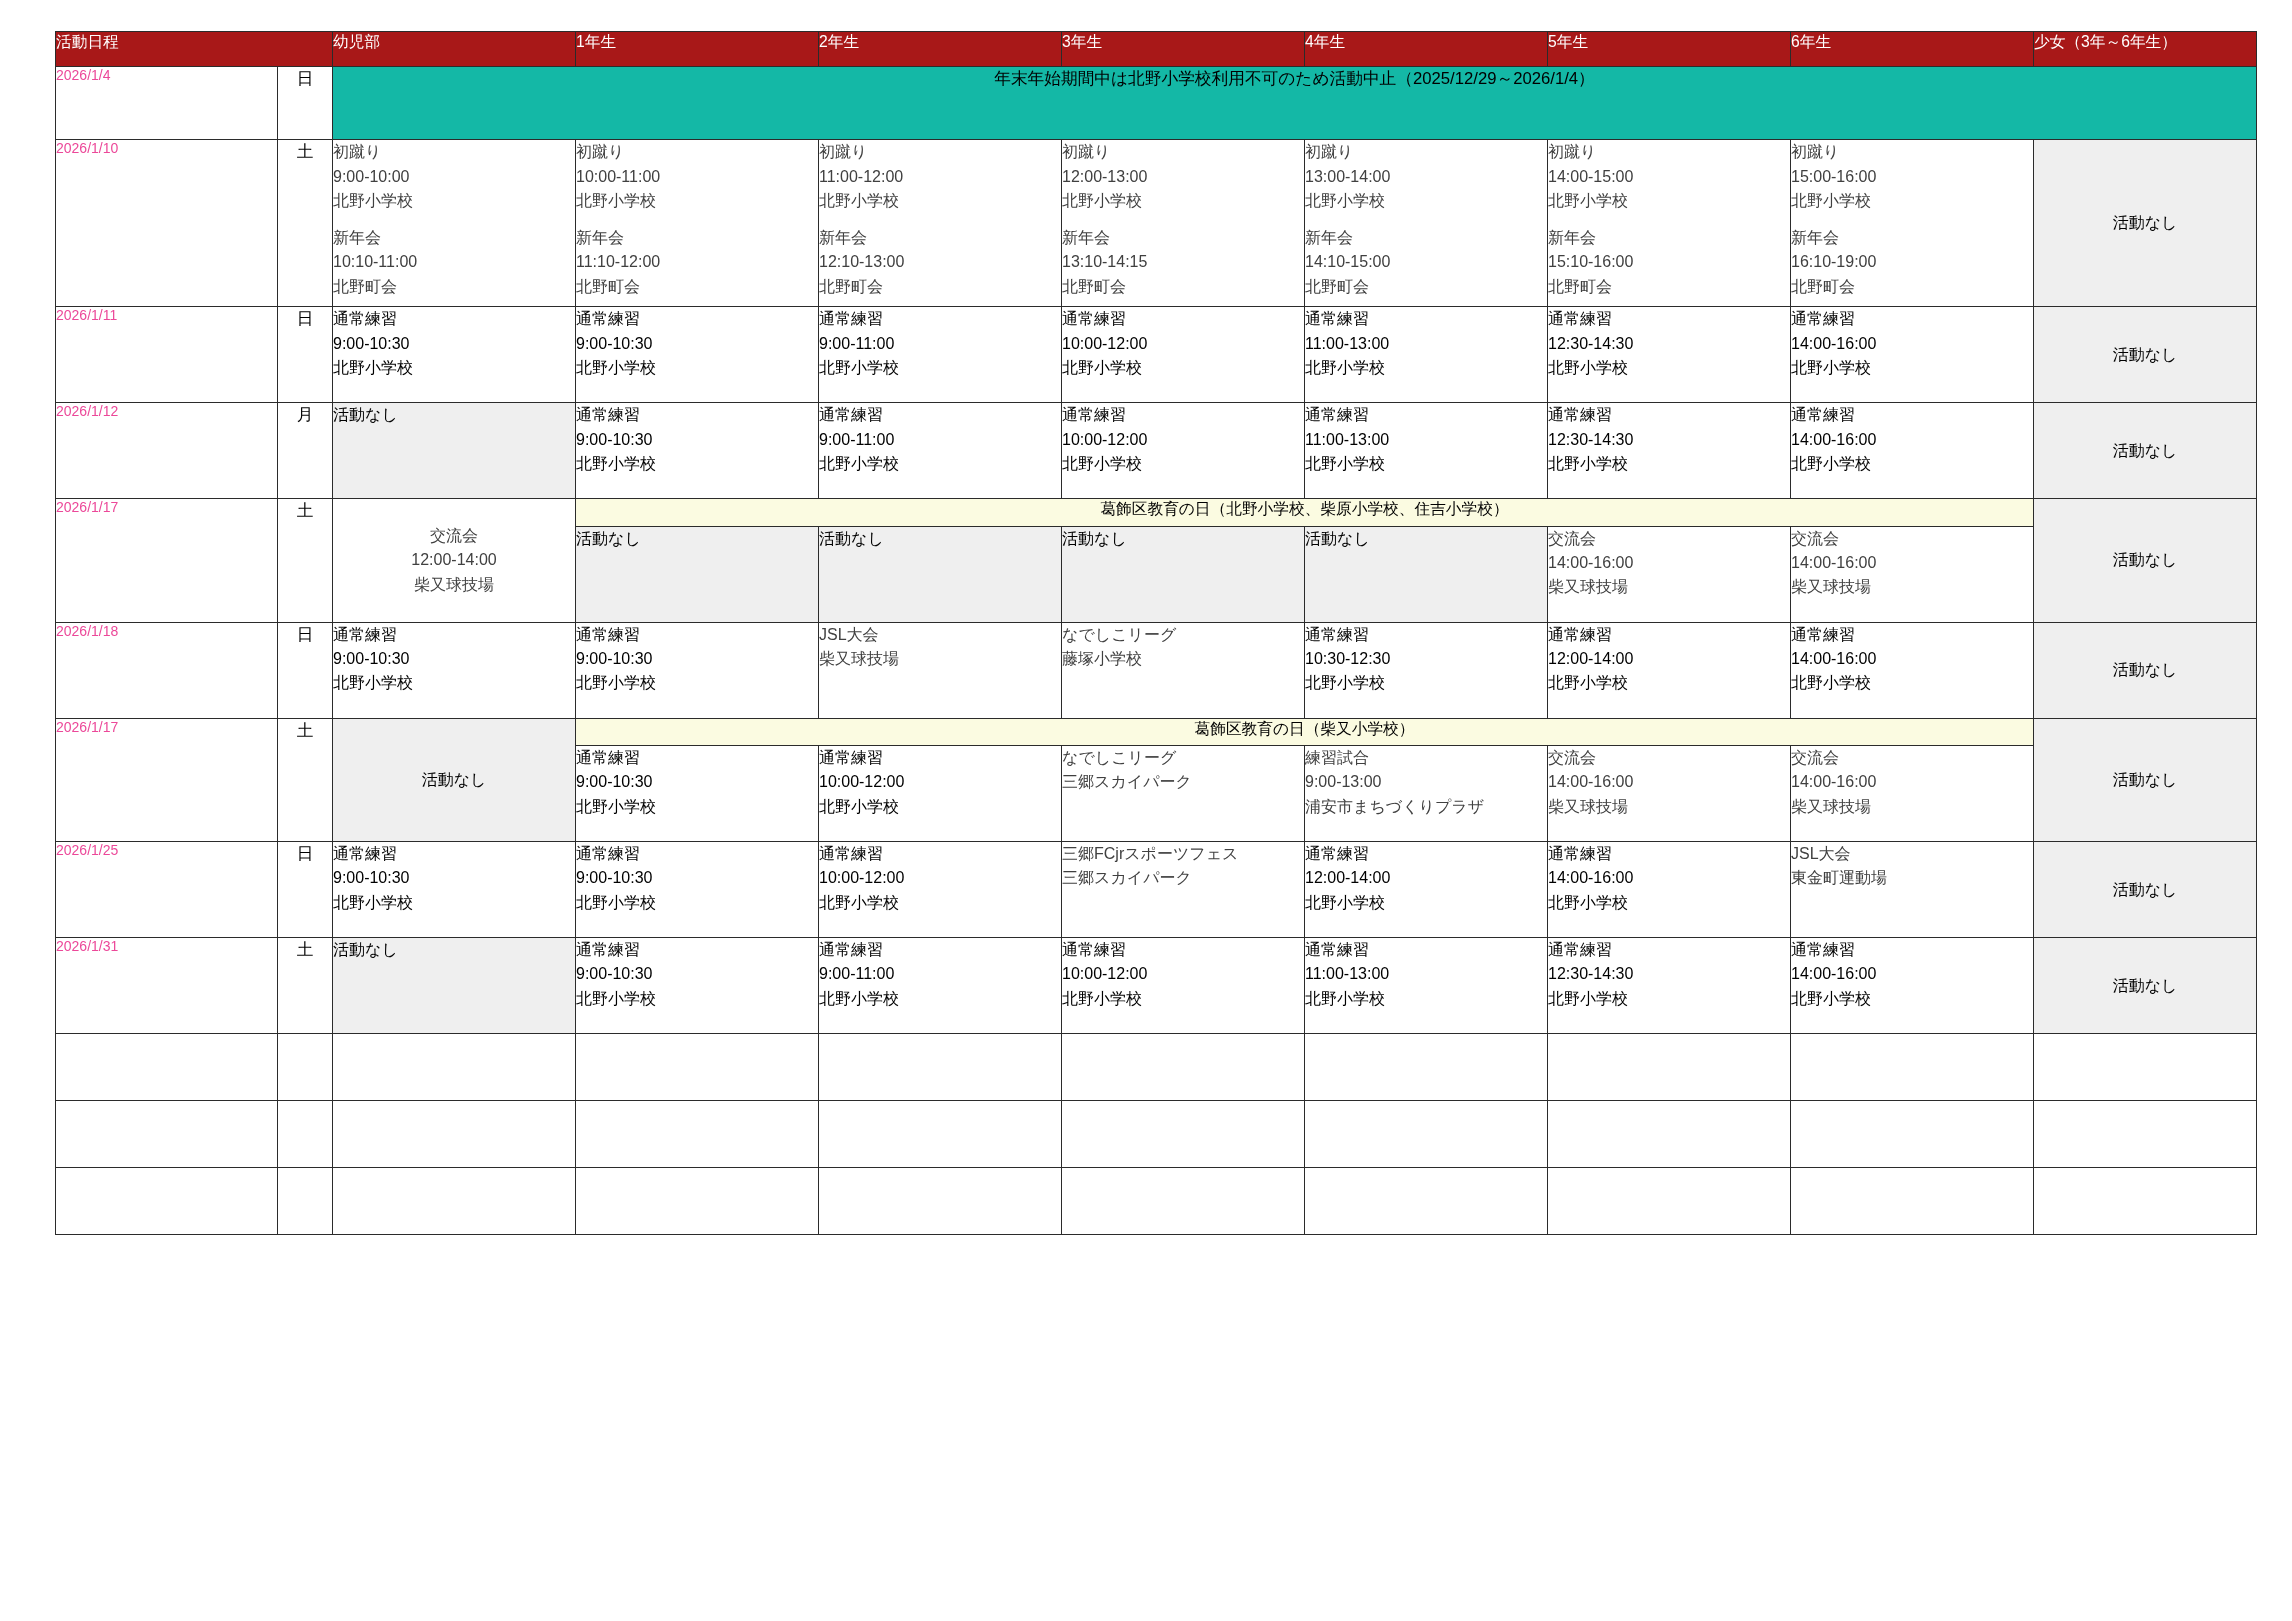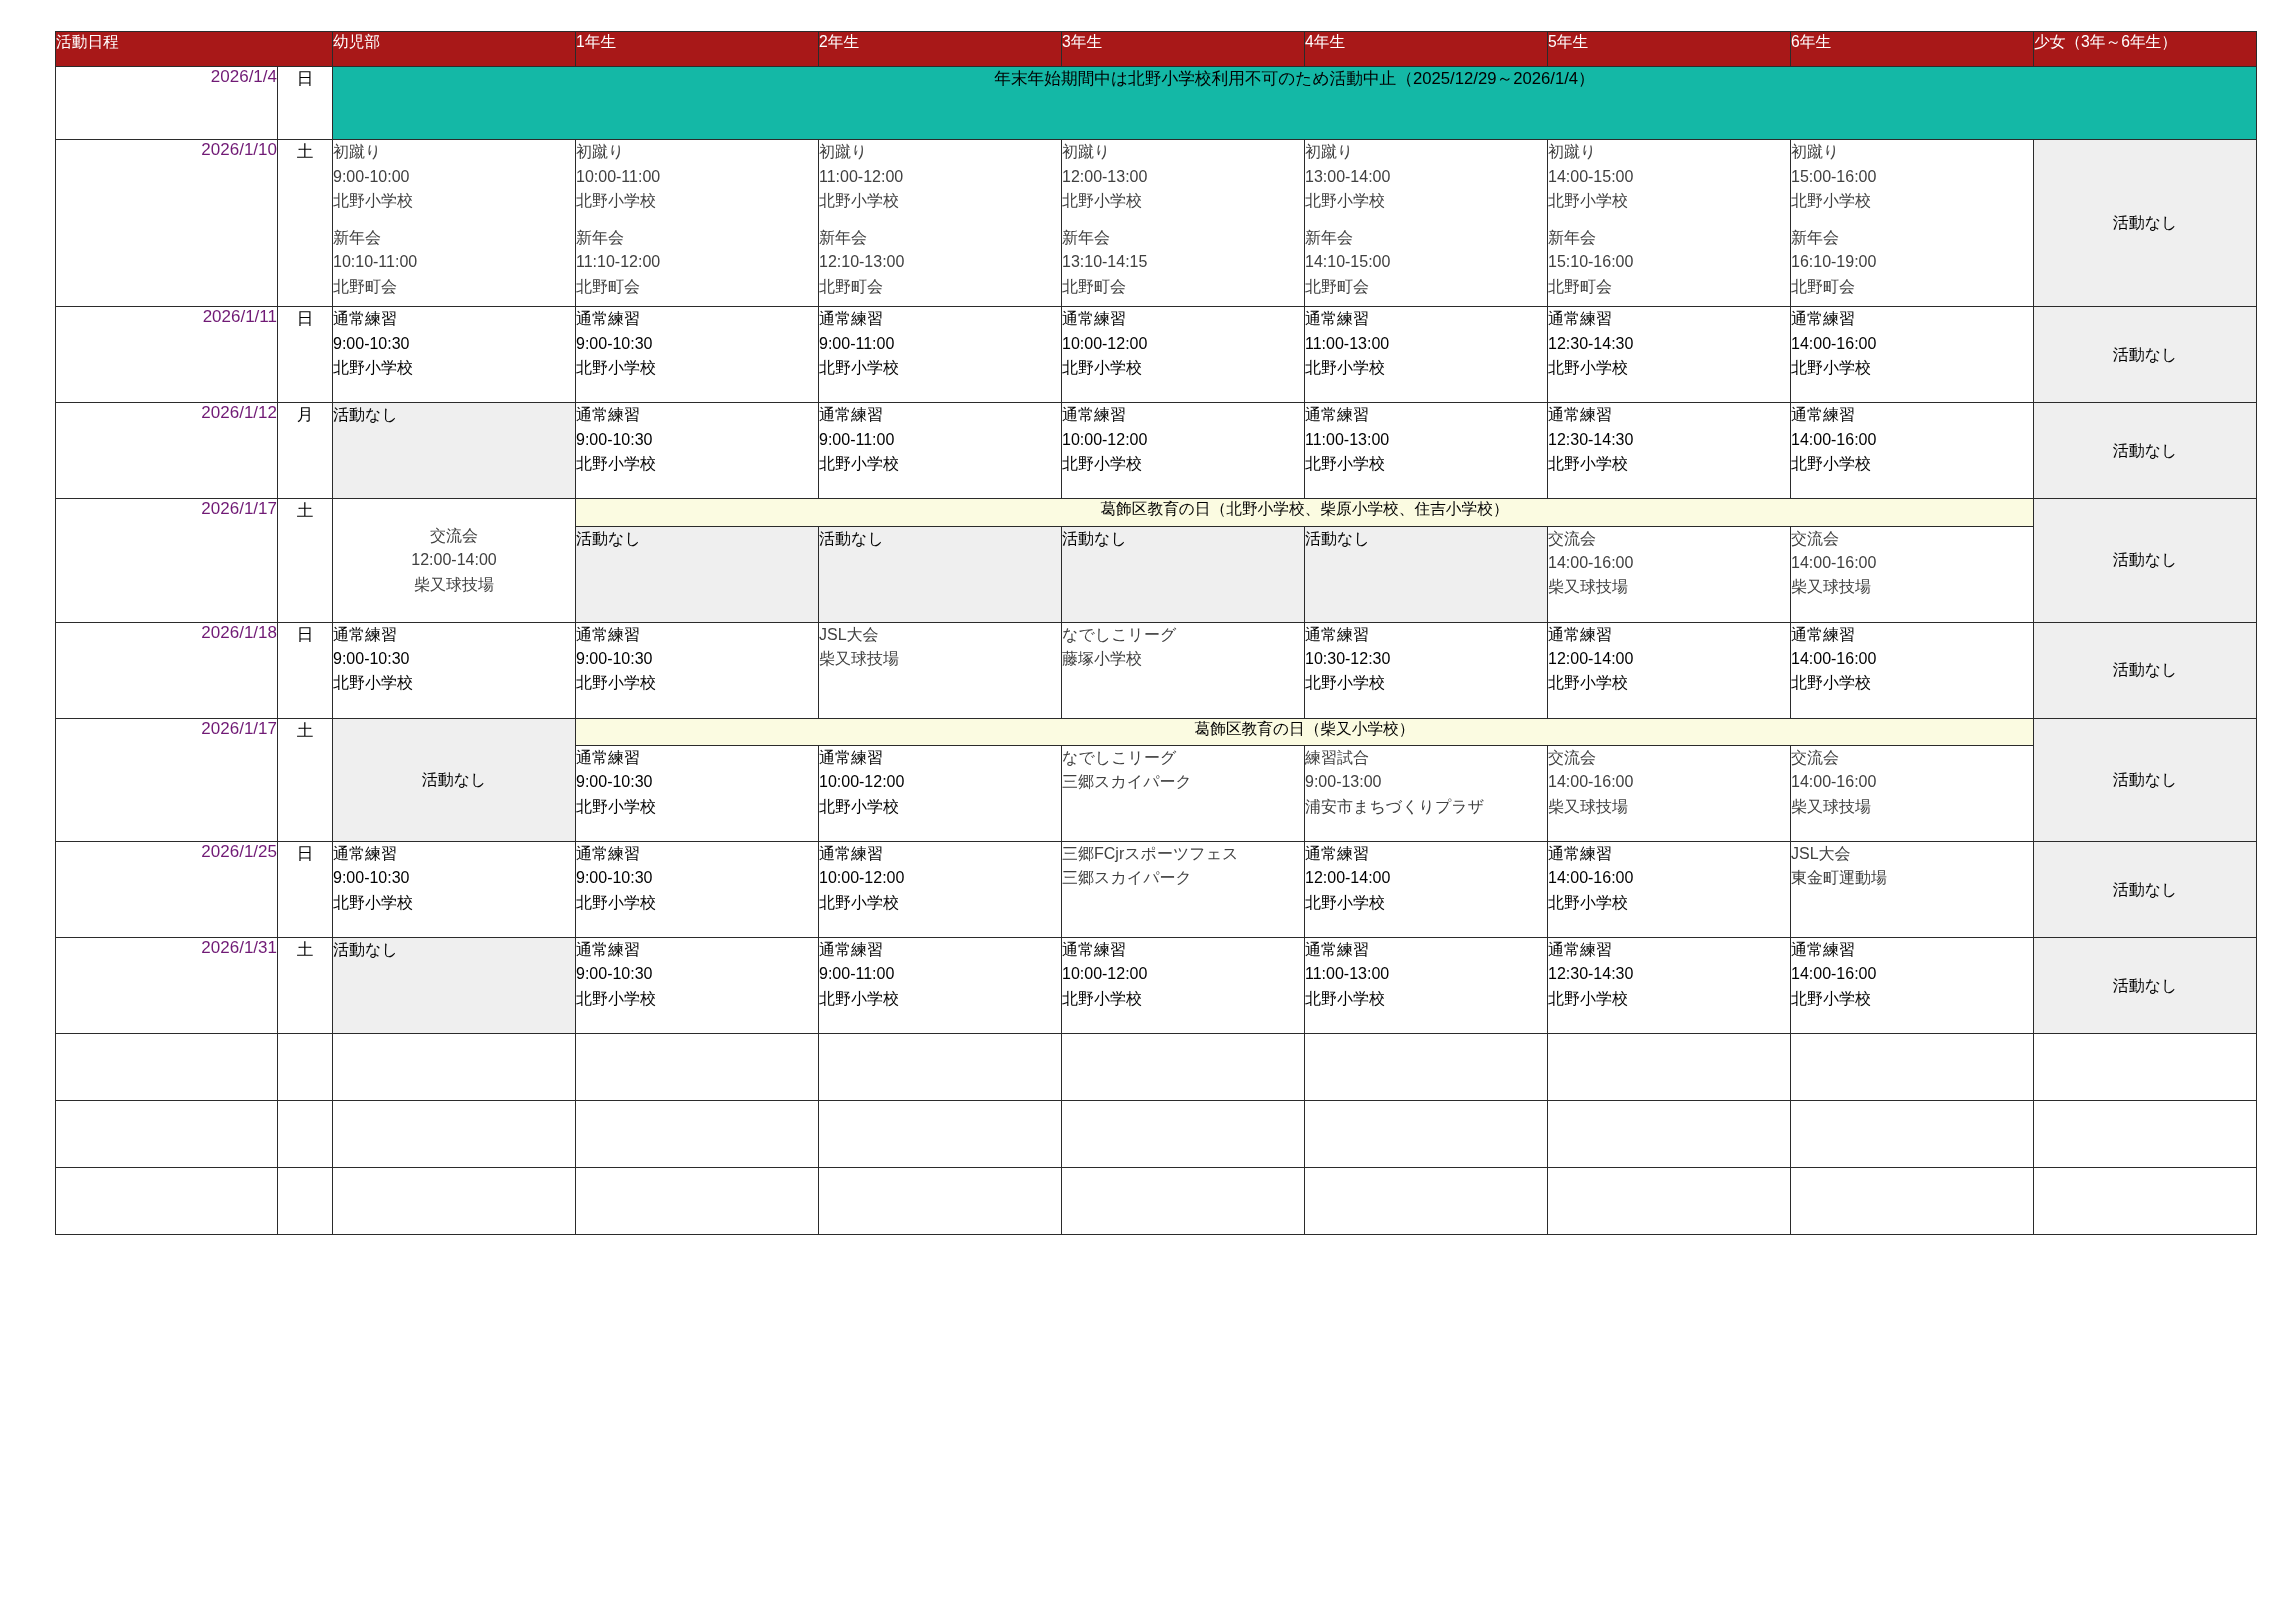--- a/index.html
+++ b/index.html
@@ -70,24 +70,24 @@
     border: 1px solid #2b2b2b;
   }
 
   
   col.c-date   { width: 222px; }
   col.c-dow    { width: 55px;  }
   col.c-grade  { width: 243px; }
   col.c-girls  { width: 223px; }
 
   td.date-cell {
-    text-align: right;
+    text-align: left;
     vertical-align: middle;
-    font-size: 17px;
-    color: #701a75;
+    font-size: 14px;
+    color: #ec4899;
     height: 73px;
   }
   td.dow-cell {
     text-align: center;
     vertical-align: middle;
     font-size: 16.7px;
     color: #000;
   }
   td.cell {
     font-size: 16px;

